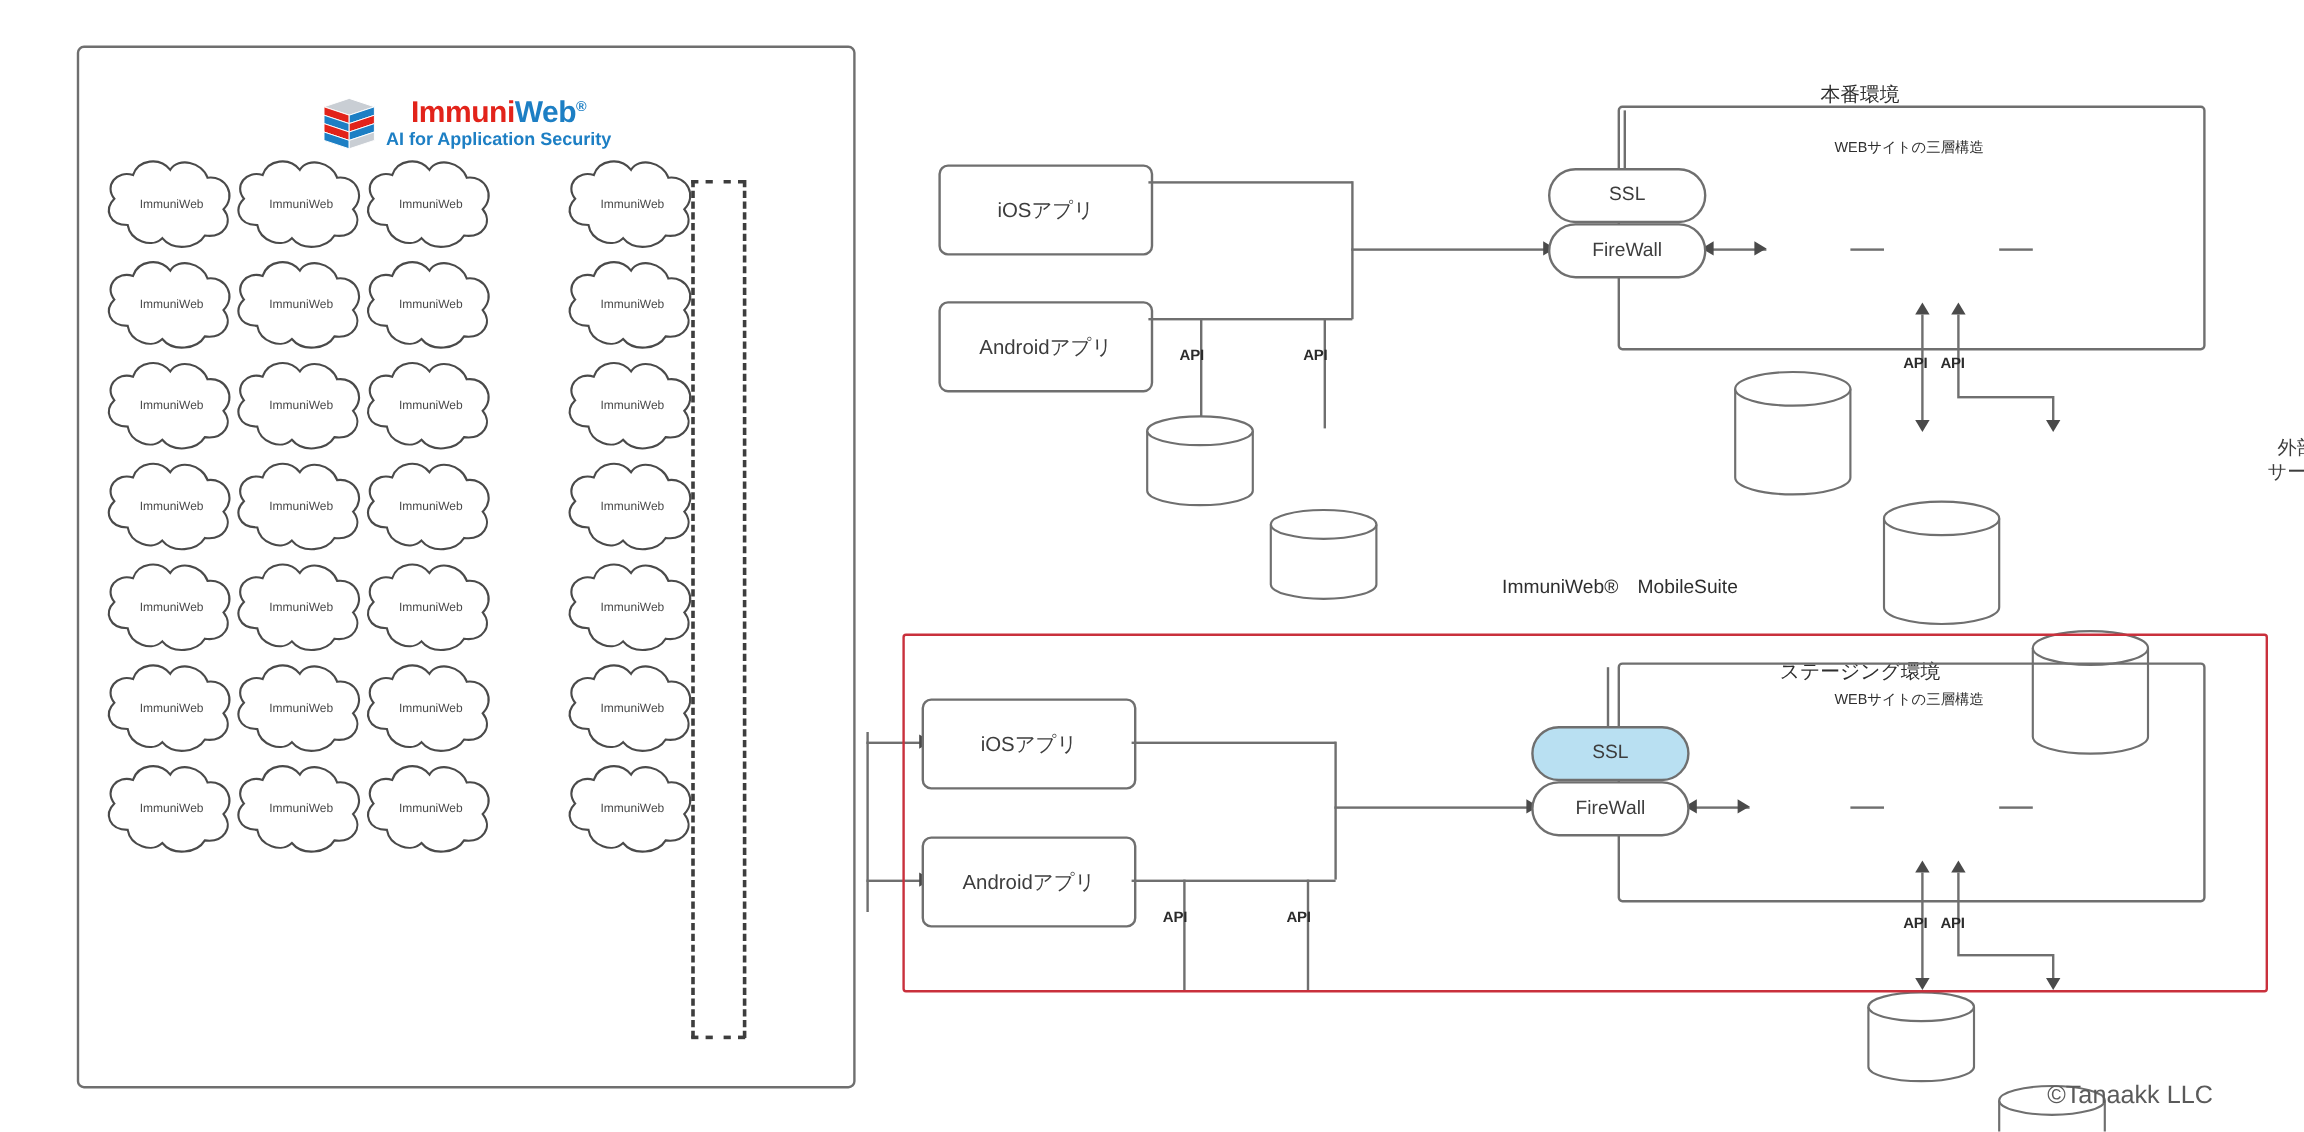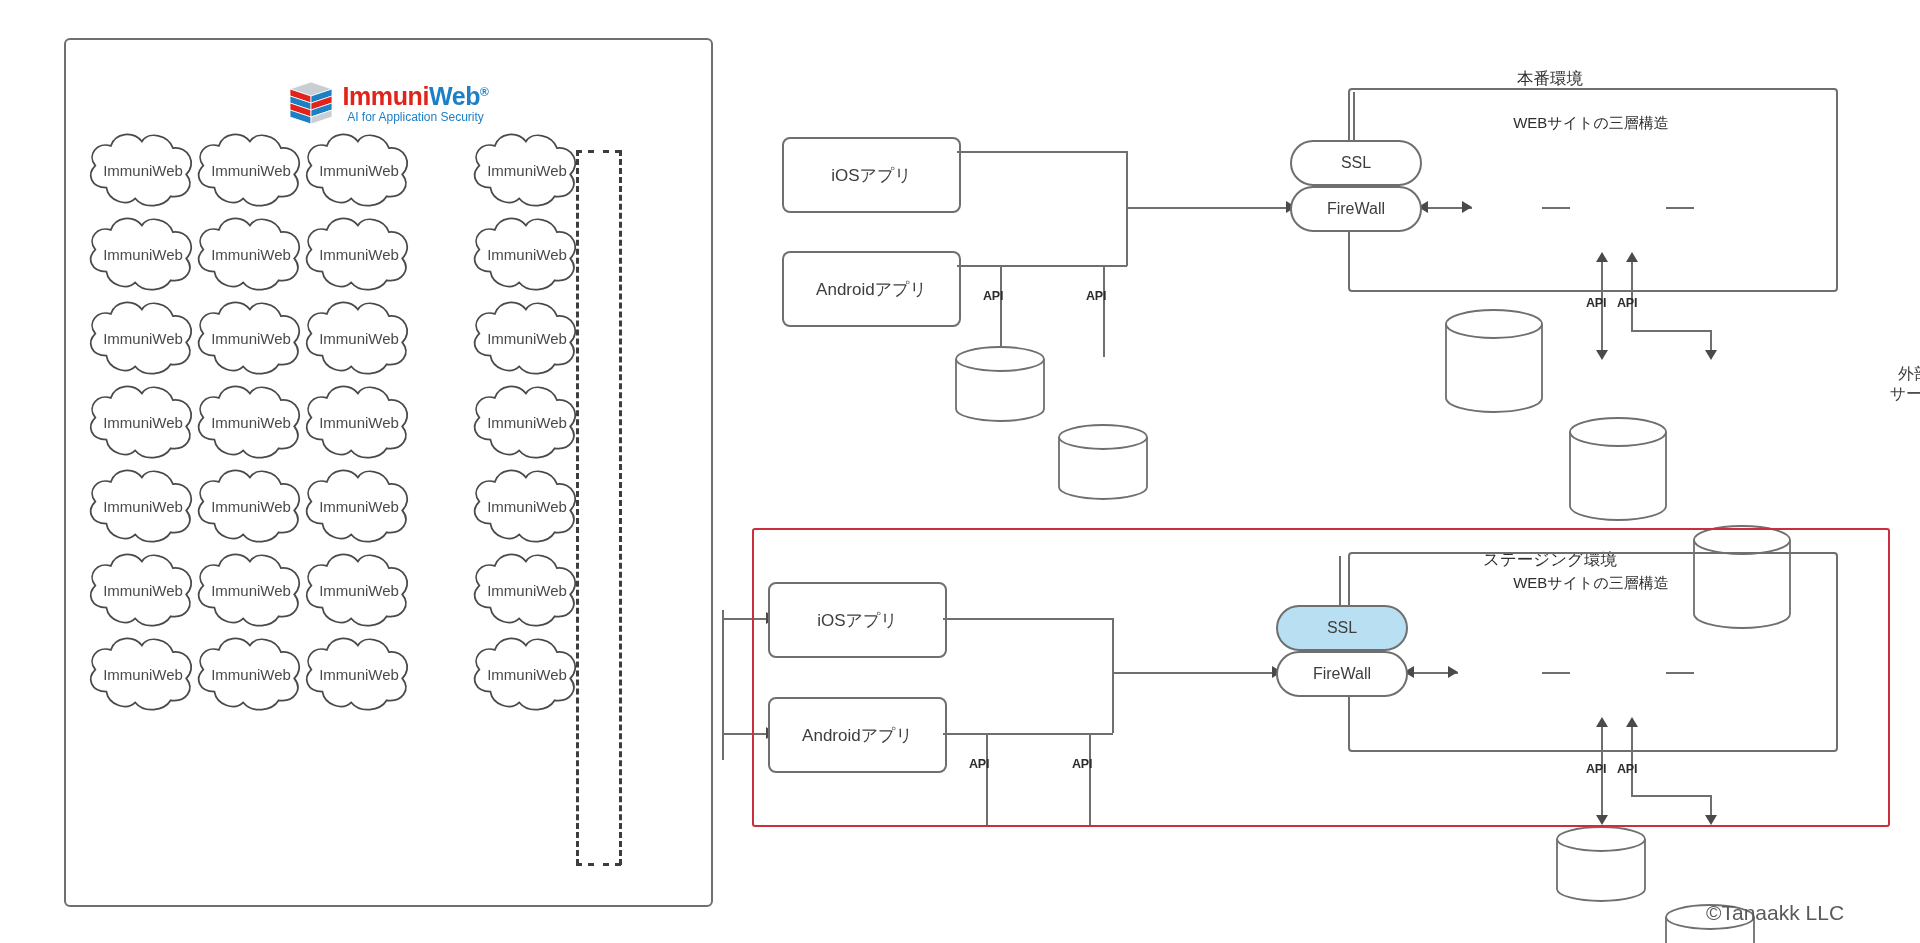--- a/index.html
+++ b/index.html
@@ -17,36 +17,36 @@
     border:2px solid #6f6f6f;border-radius:6px;background:#fff;
   }
   #logo-wrap{left:0;top:40px;width:645px;height:46px;}
   .logo-row{display:flex;align-items:center;gap:8px;}
   .logo-cube{width:46px;height:44px;position:relative;}
   .logo-text{line-height:1;}
   .logo-main{font-size:25px;font-weight:bold;letter-spacing:-0.4px;}
   .logo-immuni{color:#e2231a;}
   .logo-web{color:#1d7fc4;}
   .logo-reg{color:#1d7fc4;font-size:12px;vertical-align:super;}
-  .logo-tag{color:#1d7fc4;font-size:12px;font-weight:normal;margin-top:2px;}
+  .logo-tag{color:#1d7fc4;font-size:15px;font-weight:bold;margin-top:2px;}
 
   .cloud{position:absolute;width:122px;height:92px;}
   .cloud svg{display:block;width:122px;height:92px;}
   .cloud span{
     position:absolute;left:0;top:0;width:122px;height:92px;
     display:flex;align-items:center;justify-content:center;
-    font-size:15px;color:#4a4a4a;
+    font-size:10px;color:#4a4a4a;
   }
   .dash-col{position:absolute;border-left:3px dashed #3d3d3d;}
   .dash-cap{position:absolute;border-top:3px dashed #3d3d3d;}
 
   
   .hdr{font-size:16.5px;color:#2e2e2e;font-weight:500;white-space:nowrap;margin-top:13px;}
   .envbox{border:2px solid #6f6f6f;border-radius:4px;background:transparent;}
-  .tier-label{font-size:15px;color:#2e2e2e;white-space:nowrap;}
+  .tier-label{font-size:12px;color:#2e2e2e;white-space:nowrap;}
 
   .appbox{
     border:2px solid #6f6f6f;border-radius:8px;background:#fff;
     font-size:17px;color:#3d3d3d;
   }
   .pill{
     border:2px solid #6f6f6f;border-radius:24px;background:#fff;
     font-size:16px;color:#3d3d3d;z-index:4;
   }
   .pill.blue{background:#b9e0f2;}
@@ -382,20 +382,21 @@
 </div>
 <div class="abs cyl" style="left:1664px;top:345px;">
   <svg width="92" height="78" viewBox="0 0 92 78">
     <path d="M2,14 L2,64 A44,12 0 0 0 90,64 L90,14" fill="#fff" stroke="#6f6f6f" stroke-width="1.8"></path>
     <ellipse cx="46" cy="14" rx="44" ry="12" fill="#fff" stroke="#6f6f6f" stroke-width="1.8"></ellipse>
   </svg>
   <span></span>
 </div>
 
 <div class="abs" id="scope-label" style="left:1180px;top:478px;width:340px;">
+  <div>ImmuniWeb®　MobileSuite</div>
 </div>
 
 <div class="abs" id="scope-box" style="left:752px;top:528px;width:1134px;height:295px;"></div>
 
 <div class="abs ctr hdr" style="left:1450px;top:537px;width:200px;height:20px;">ステージング環境</div>
 
 <div class="abs envbox" style="left:1348px;top:552px;width:486px;height:196px;"></div>
 <div class="abs ctr tier-label" style="left:1348px;top:572px;width:486px;height:22px;">WEBサイトの三層構造</div>
 
 <div class="abs appbox ctr" style="left:768px;top:582px;width:175px;height:72px;">iOSアプリ</div>

